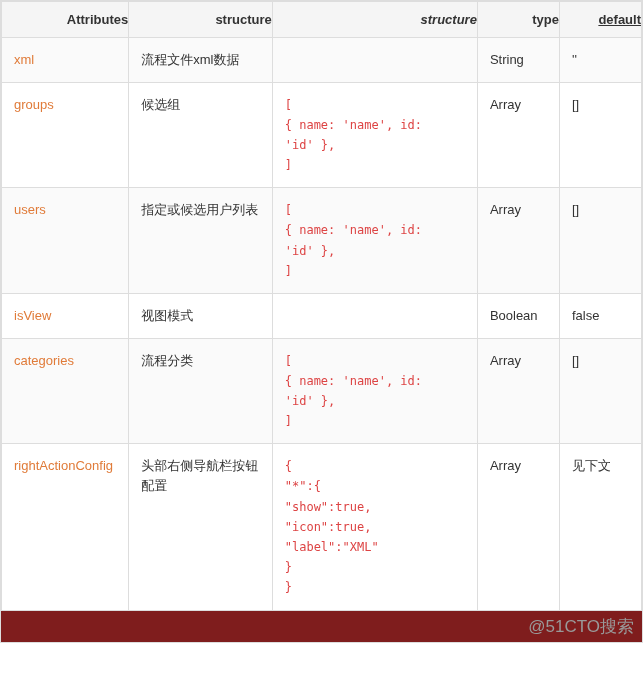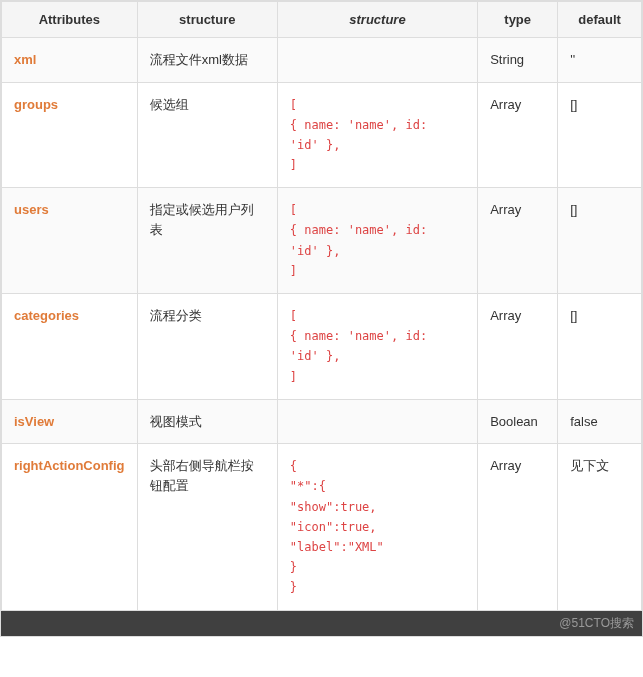--- a/index.html
+++ b/index.html
@@ -15,62 +15,62 @@
     }
     table {
       width: 100%;
       border-collapse: collapse;
     }
     thead tr {
       background: #f5f5f5;
     }
     thead th {
       border: 1px solid #ddd;
-      padding: 10px 20px;
-      text-align: center;
+      padding: 10px 0;
+      text-align: right;
       font-weight: 600;
       color: #333;
       font-size: 13px;
     }
     tbody tr {
       background: #fff;
     }
     tbody tr:nth-child(odd) {
       background: #fafafa;
     }
     tbody td {
       border: 1px solid #ddd;
       padding: 12px 12px;
       vertical-align: top;
       font-size: 13px;
       line-height: 1.5;
     }
     .attr-name {
       color: #e07b39;
-      font-weight: bold;
+      font-weight: normal;
     }
     .structure-code {
       color: #d44;
       font-family: Consolas, monospace;
       font-size: 12px;
       line-height: 1.6;
       white-space: pre-wrap;
     }
     .footer-note {
       text-align: right;
-      font-size: 12px;
+      font-size: 17px;
       color: #999;
       padding: 4px 8px;
-      background: #404040;
+      background: #7f1d1d;
     }
     .col-attr { width: 120px; }
     .col-desc { width: 140px; }
     .col-struct { width: 200px; font-style: italic; }
     .col-type { width: 80px; }
-    .col-default { width: 80px; }
+    .col-default { width: 80px; text-decoration: underline; }
   </style>
 </head>
 <body>
 
 <div class="table-container">
   <table>
     <thead>
       <tr>
         <th class="col-attr">Attributes</th>
         <th class="col-desc">structure</th>
@@ -101,35 +101,35 @@
           <td><span class="attr-name">users</span></td>
           <td>指定或候选用户列表</td>
           <td><span class="structure-code">[
 { name: 'name', id:
 'id' },
 ]</span></td>
           <td>Array</td>
           <td>[]</td>
         </tr>
         <tr>
+          <td><span class="attr-name">isView</span></td>
+          <td>视图模式</td>
+          <td></td>
+          <td>Boolean</td>
+          <td>false</td>
+        </tr>
+        <tr>
           <td><span class="attr-name">categories</span></td>
           <td>流程分类</td>
           <td><span class="structure-code">[
 { name: 'name', id:
 'id' },
 ]</span></td>
           <td>Array</td>
           <td>[]</td>
-        </tr>
-        <tr>
-          <td><span class="attr-name">isView</span></td>
-          <td>视图模式</td>
-          <td></td>
-          <td>Boolean</td>
-          <td>false</td>
         </tr>
         <tr>
           <td><span class="attr-name">rightActionConfig</span></td>
           <td>头部右侧导航栏按钮配置</td>
           <td><span class="structure-code">{
 "*":{
 "show":true,
 "icon":true,
 "label":"XML"
 }

